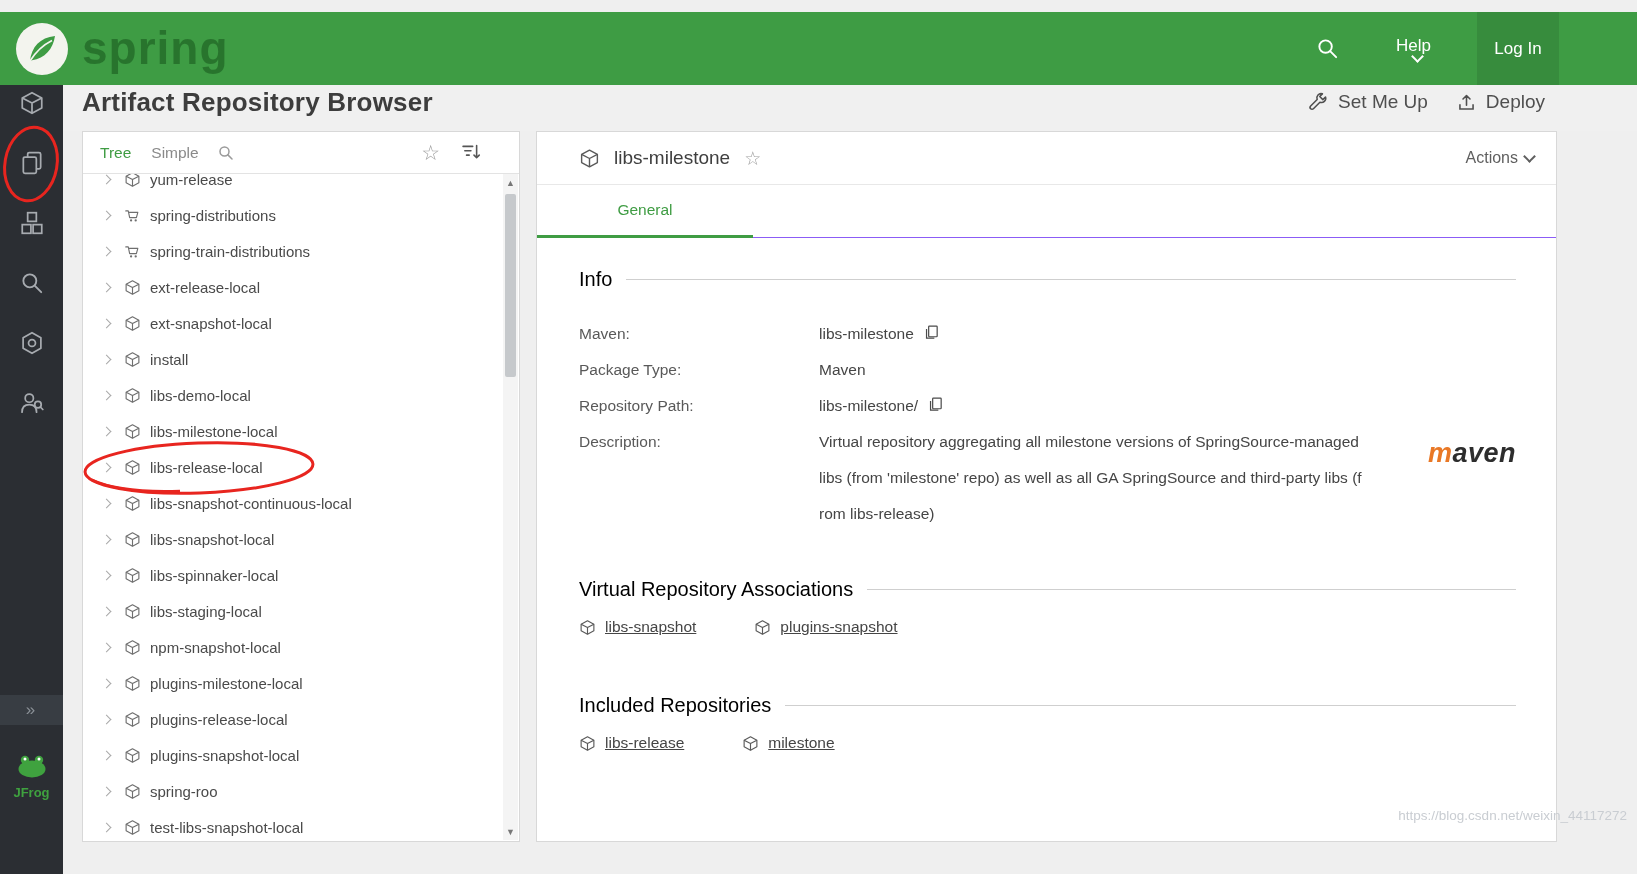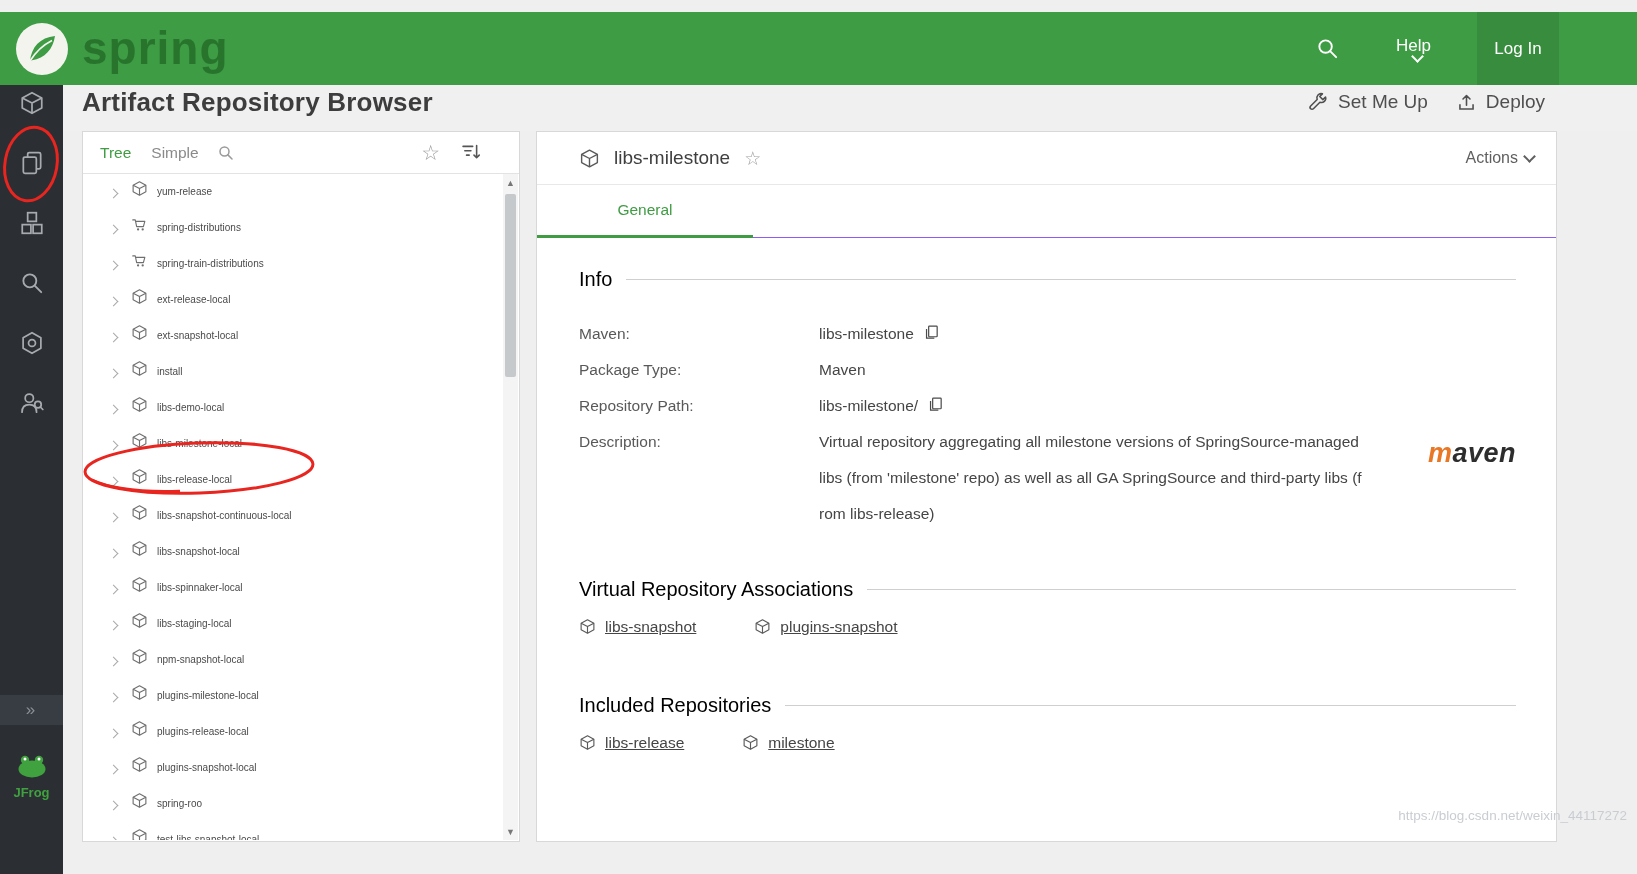--- a/index.html
+++ b/index.html
@@ -48,22 +48,22 @@
   .tree-panel{position:absolute;left:82px;top:131px;width:438px;height:711px;background:#fff;
               border:1px solid #d8d8d8;box-sizing:border-box;}
   .tree-head{height:42px;border-bottom:1px solid #e3e3e3;display:flex;align-items:center;
              padding:0 14px 0 17px;box-sizing:border-box;}
   .tab-tree{color:#3f9c43;font-size:15.5px;margin-right:20px;cursor:pointer;}
   .tab-simple{color:#8a8a8a;font-size:15.5px;margin-right:18px;cursor:pointer;}
   .tree-head-right{margin-left:auto;display:flex;align-items:center;gap:20px;padding-right:24px;}
   .star{color:#9e9e9e;font-size:21px;line-height:1;cursor:pointer;}
   .tree-list{position:absolute;left:0;top:42px;right:16px;bottom:1px;overflow:hidden;}
   .tree-scroll{margin-top:-13px;}
-  .tree-item{height:36px;display:flex;align-items:flex-end;padding-left:27px;color:#4a4a4a;
-             font-size:10px;cursor:pointer;white-space:nowrap;}
+  .tree-item{height:36px;display:flex;align-items:center;padding-left:20px;color:#4a4a4a;
+             font-size:15px;cursor:pointer;white-space:nowrap;}
   .tree-item .chev-r{margin-right:14px;}
   .ticon{display:inline-flex;align-items:center;margin-right:9px;}
   .tree-item .i-cart{display:none;}
   .tree-item.icon-cart .i-cart{display:inline-flex;}
 
   
   .vscroll{position:absolute;top:42px;right:1px;bottom:1px;width:15px;background:#f4f4f4;}
   .vs-btn{position:absolute;left:0;width:15px;height:17px;display:flex;align-items:center;
           justify-content:center;font-size:9px;color:#777;background:#f4f4f4;cursor:pointer;}
   .vs-up{top:0;} .vs-down{bottom:0;}
@@ -89,21 +89,21 @@
   .info-row{display:flex;font-size:15.5px;line-height:36px;}
   .info-label{width:240px;color:#595959;}
   .info-value{color:#454545;display:flex;align-items:center;gap:9px;}
   .info-value.desc{display:block;max-width:680px;}
   .copy-btn{display:inline-flex;position:relative;top:-2px;cursor:pointer;}
   .maven-logo{position:absolute;top:200px;right:40px;font-size:27px;font-weight:bold;
               font-style:italic;color:#2d2d2d;letter-spacing:.5px;}
   .maven-logo::first-letter{color:#e97826;}
   .sec-virtual{margin-top:46px;} .sec-included{margin-top:58px;}
   .repo-row{display:flex;gap:58px;margin-top:18px;}
-  .repo-link{display:flex;align-items:flex-start;font-size:15.5px;color:#454545;cursor:pointer;}
+  .repo-link{display:flex;align-items:center;font-size:15.5px;color:#454545;cursor:pointer;}
   .repo-link-label{text-decoration:underline;}
 
   
   .annotations{position:absolute;inset:0;width:1637px;height:874px;pointer-events:none;z-index:60;}
   .watermark{position:absolute;right:10px;top:808px;color:#c9cdd2;font-size:13.5px;z-index:55;}
 </style>
 </head>
 <body>
 <div id="app">
 

